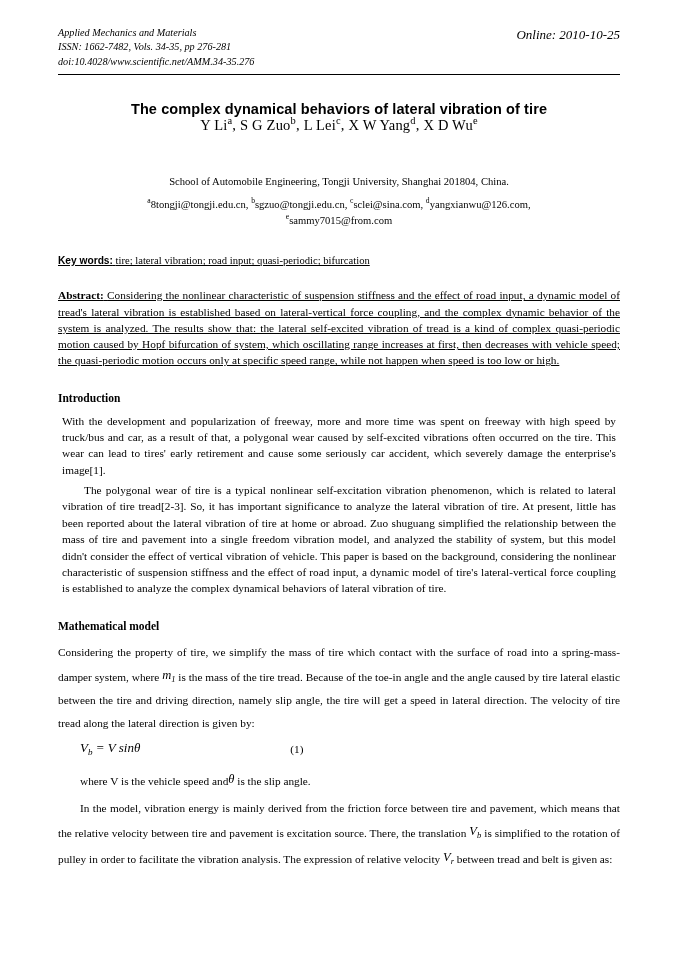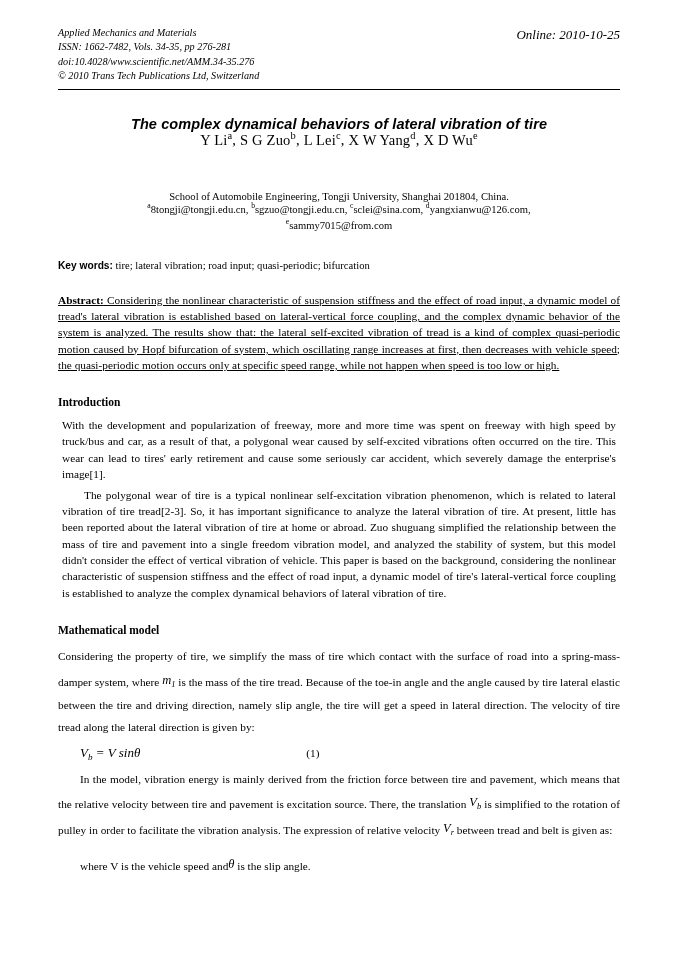--- a/index.html
+++ b/index.html
@@ -43,43 +43,44 @@
   }
 
   
   .title {
     text-align: center;
     font-family: "Liberation Sans", sans-serif;
     font-weight: bold;
     font-size: 14.5px;
     margin-top: 26px;
     letter-spacing: 0.1px;
-    font-style: italic;
   }
   .authors {
     text-align: center;
     font-size: 14.5px;
     letter-spacing: 0.2px;
   }
   .affil {
     text-align: center;
     font-size: 10.6px;
     margin-top: 42px;
   }
   .emails {
     text-align: center;
     font-size: 10.6px;
+    margin-top: 10px;
     line-height: 1.5;
   }
   sup { font-size: 0.72em; vertical-align: super; line-height: 0; }
 
   
   .keywords {
     margin-top: 26px;
     font-size: 10.6px;
+    text-decoration: underline;
   }
   .keywords b { font-family: "Liberation Sans", sans-serif; font-size: 10.2px; }
 
   .abstract {
     margin-top: 21px;
     font-size: 11.3px;
     text-align: justify;
     line-height: 1.44;
     text-decoration: underline;
   }
@@ -105,21 +106,20 @@
     font-size: 11.3px;
     text-align: justify;
     line-height: 2.0;
     margin: 0;
   }
 
   .eq-row {
     display: flex;
     align-items: center;
     margin: 6px 0 6px 0;
-    gap: 16px;
   }
   .eq-formula {
     margin-left: 22px;
     font-family: "Liberation Serif", serif;
     font-style: italic;
     font-size: 13px;
     white-space: nowrap;
   }
   .eq-num {
     margin-left: 150px;
@@ -138,21 +138,20 @@
 </head>
 <body>
 
 <div class="page">
 
   <div class="header">
     <div class="header-left">
       <div>Applied Mechanics and Materials</div>
       <div>ISSN: 1662-7482, Vols. 34-35, pp 276-281</div>
       <div>doi:10.4028/www.scientific.net/AMM.34-35.276</div>
-      <div>© 2010 Trans Tech Publications Ltd, Switzerland</div>
     </div>
     <div class="header-right">Online: 2010-10-25</div>
   </div>
 
   <hr class="rule">
 
   <div class="title">The complex dynamical behaviors of lateral vibration of tire</div>
 
   <div class="authors">
     <span><span>Y Li</span><sup>a</sup></span>,
@@ -197,28 +196,28 @@
     <span>spring-mass-damper system, where</span>
     <span class="inline-var"><span>m</span><sub>1</sub></span>
     <span>is the mass of the tire tread. Because of the toe-in angle and the angle caused by tire lateral elastic between the tire and driving direction, namely slip angle, the tire will get a speed in lateral direction. The velocity of tire tread along the lateral direction is given by:</span>
   </p>
 
   <div class="eq-row">
     <span class="eq-formula"><span>V</span><sub style="font-style:italic;font-size:0.7em;vertical-align:-0.3em;">b</sub>&nbsp;<span>= V sin</span><span>θ</span></span>
     <span class="eq-num">(1)</span>
   </div>
 
+  <p class="loose" style="margin-top:10px;">
+    <span style="display:inline-block;width:22px;"></span><span>where V is the vehicle speed and</span><span class="inline-var">θ</span>
+    <span>is the slip angle.</span>
+  </p>
+
   <p class="loose" style="margin-top:4px;">
     <span style="display:inline-block;width:22px;"></span><span>In the model, vibration energy is mainly derived from the friction force between tire and pavement, which</span>
     <span>means that the relative velocity between tire and pavement is excitation source. There, the translation</span>
     <span class="inline-var"><span>V</span><sub>b</sub></span>
     <span>is simplified to the rotation of pulley in order to facilitate the vibration analysis. The expression of relative</span>
     <span>velocity</span>
     <span class="inline-var"><span>V</span><sub>r</sub></span>
     <span>between tread and belt is given as:</span>
   </p>
 
-  <p class="loose" style="margin-top:10px;">
-    <span style="display:inline-block;width:22px;"></span><span>where V is the vehicle speed and</span><span class="inline-var">θ</span>
-    <span>is the slip angle.</span>
-  </p>
-
 </div>
 
 </body></html>

